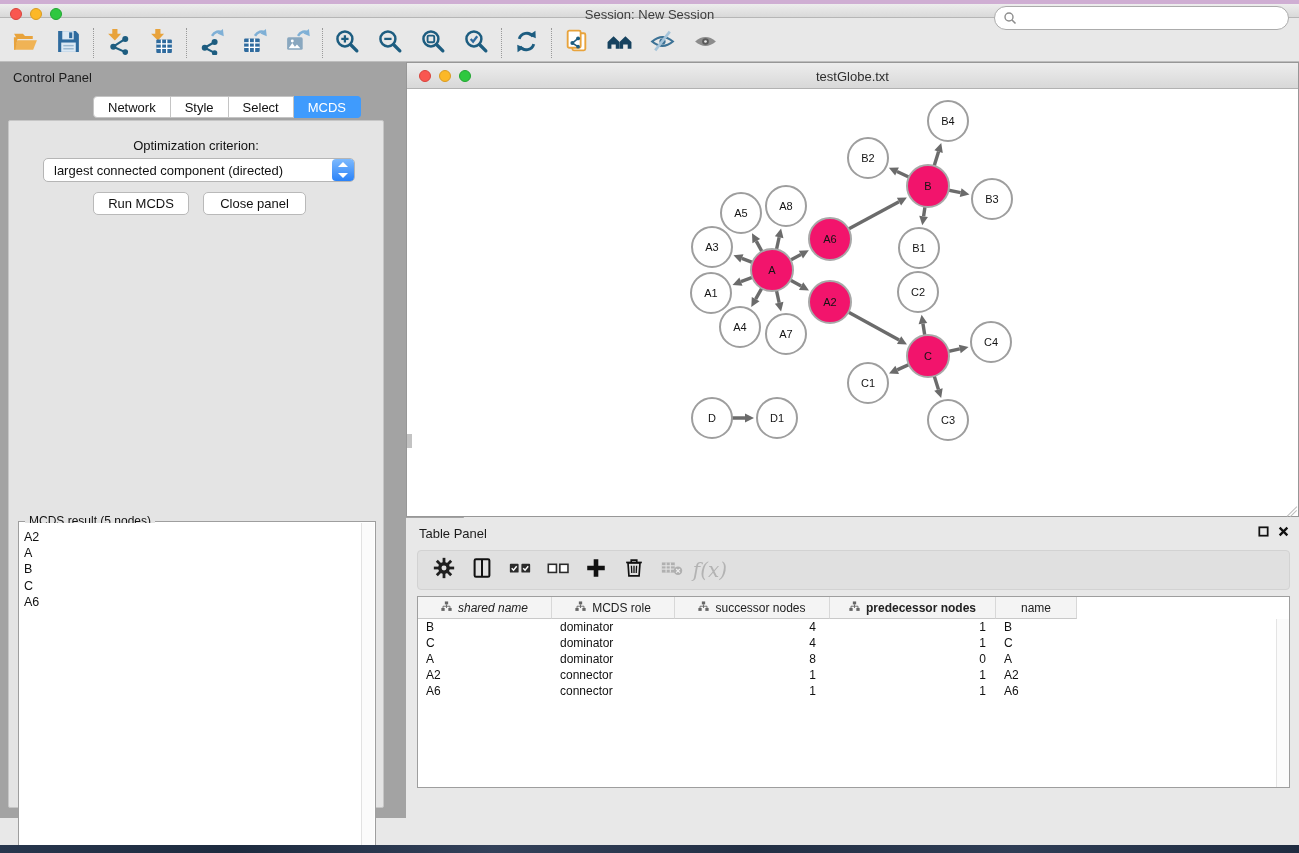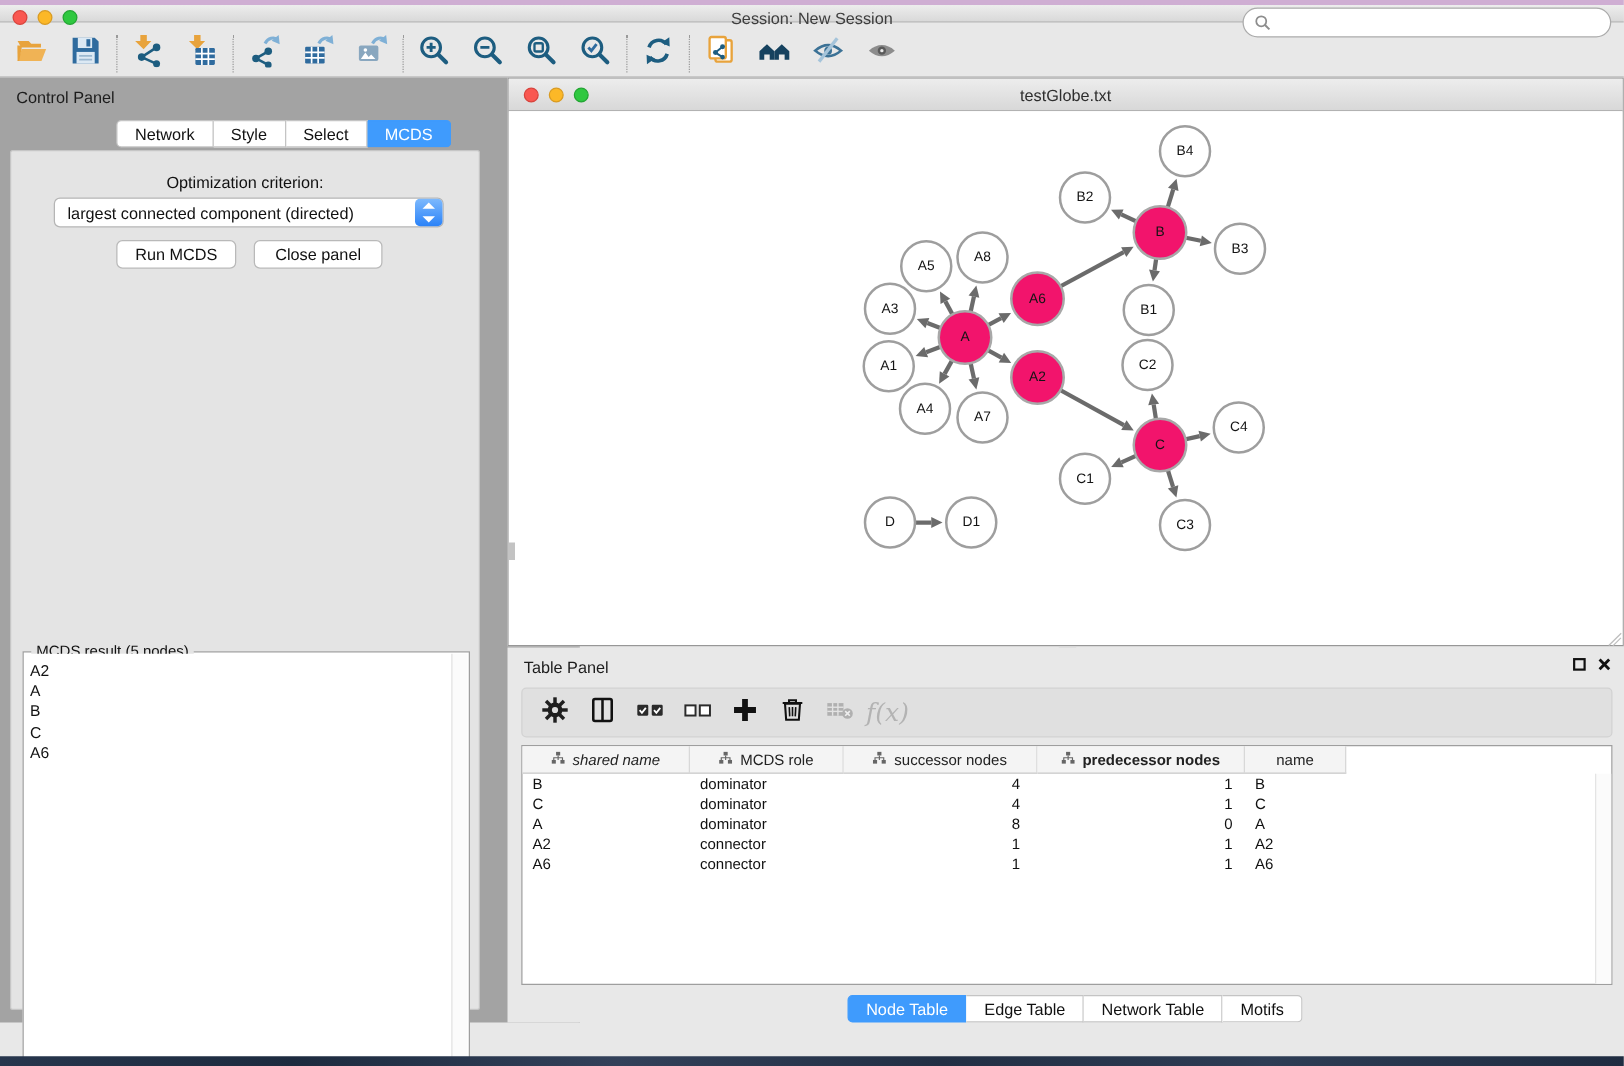--- a/index.html
+++ b/index.html
@@ -576,23 +576,17 @@
           <div class="tr">
             <div class="td" style="width: 134px; padding: 0px 0px 0px 8px;">A6</div>
             <div class="td" style="width: 123px; padding: 0px 0px 0px 8px;">connector</div>
             <div class="td num" style="width: 155px; padding: 0px 14px 0px 0px;">1</div>
             <div class="td num" style="width: 166px; padding: 0px 10px 0px 0px;">1</div>
             <div class="td" style="width: 81px; padding: 0px 0px 0px 8px;">A6</div>
           </div>
         </div>
       <div id="tbl-scroll"></div>
     </div>
-    <div id="tbl-tabs">
-        <div class="seg active">Node Table</div>
-        <div class="seg">Edge Table</div>
-        <div class="seg">Network Table</div>
-        <div class="seg">Motifs</div>
-      </div>
   </div>
 
 
   <div id="desktop-bottom"></div>
 </div>
 
 </body></html>

